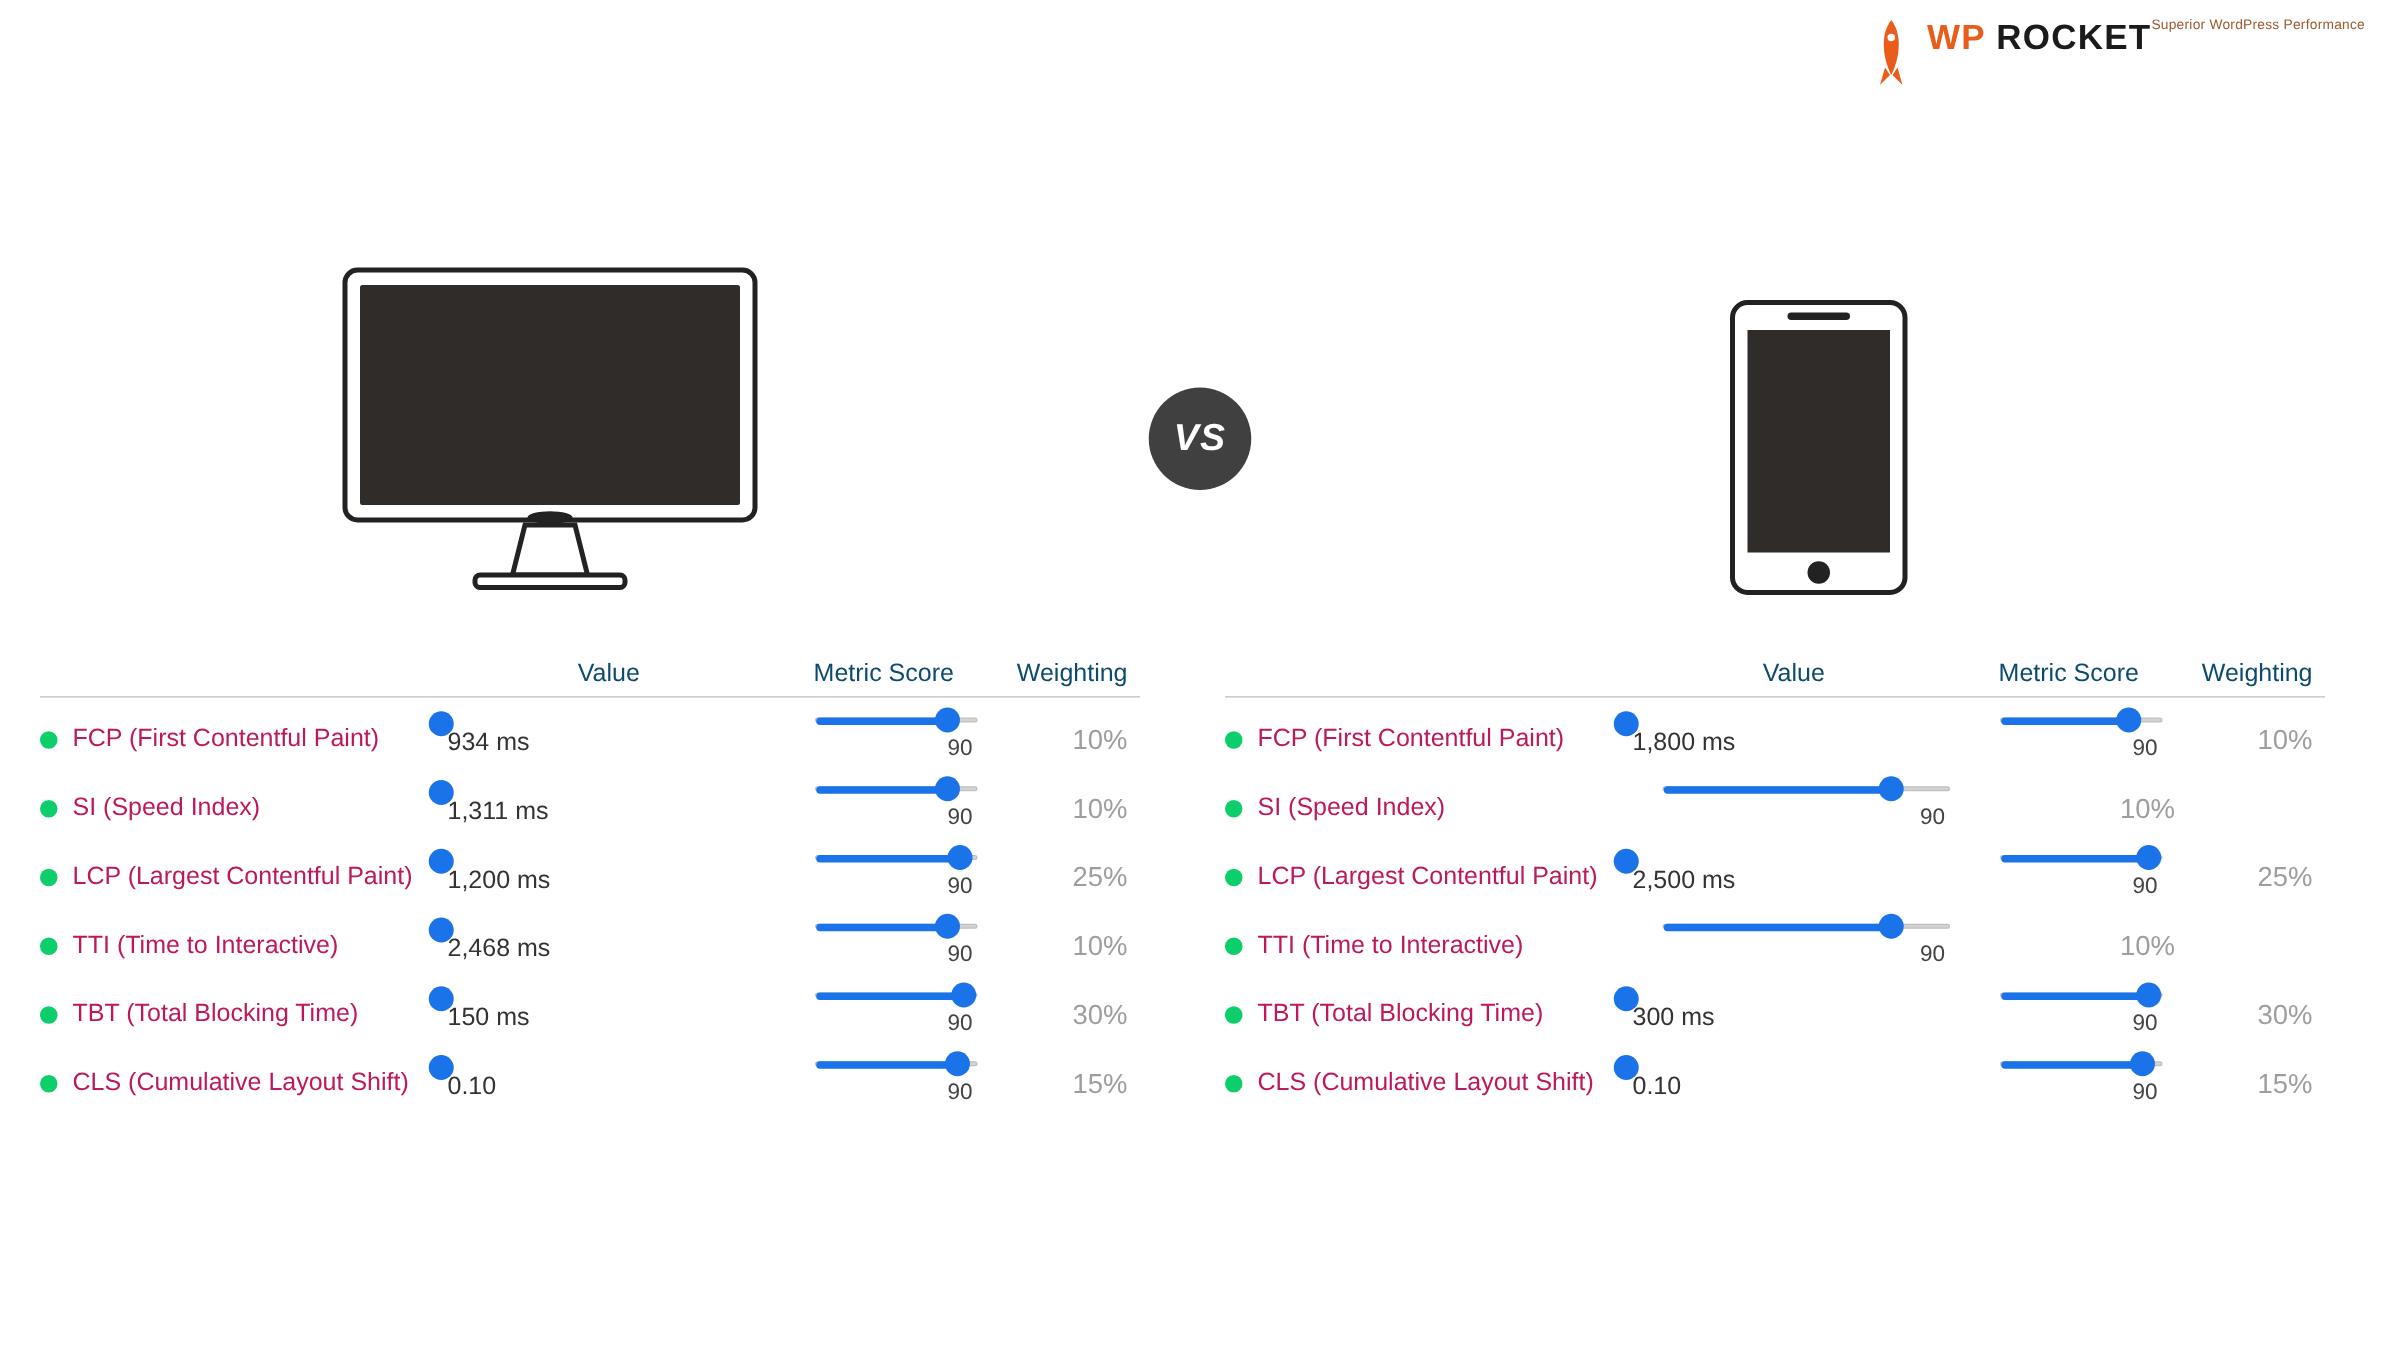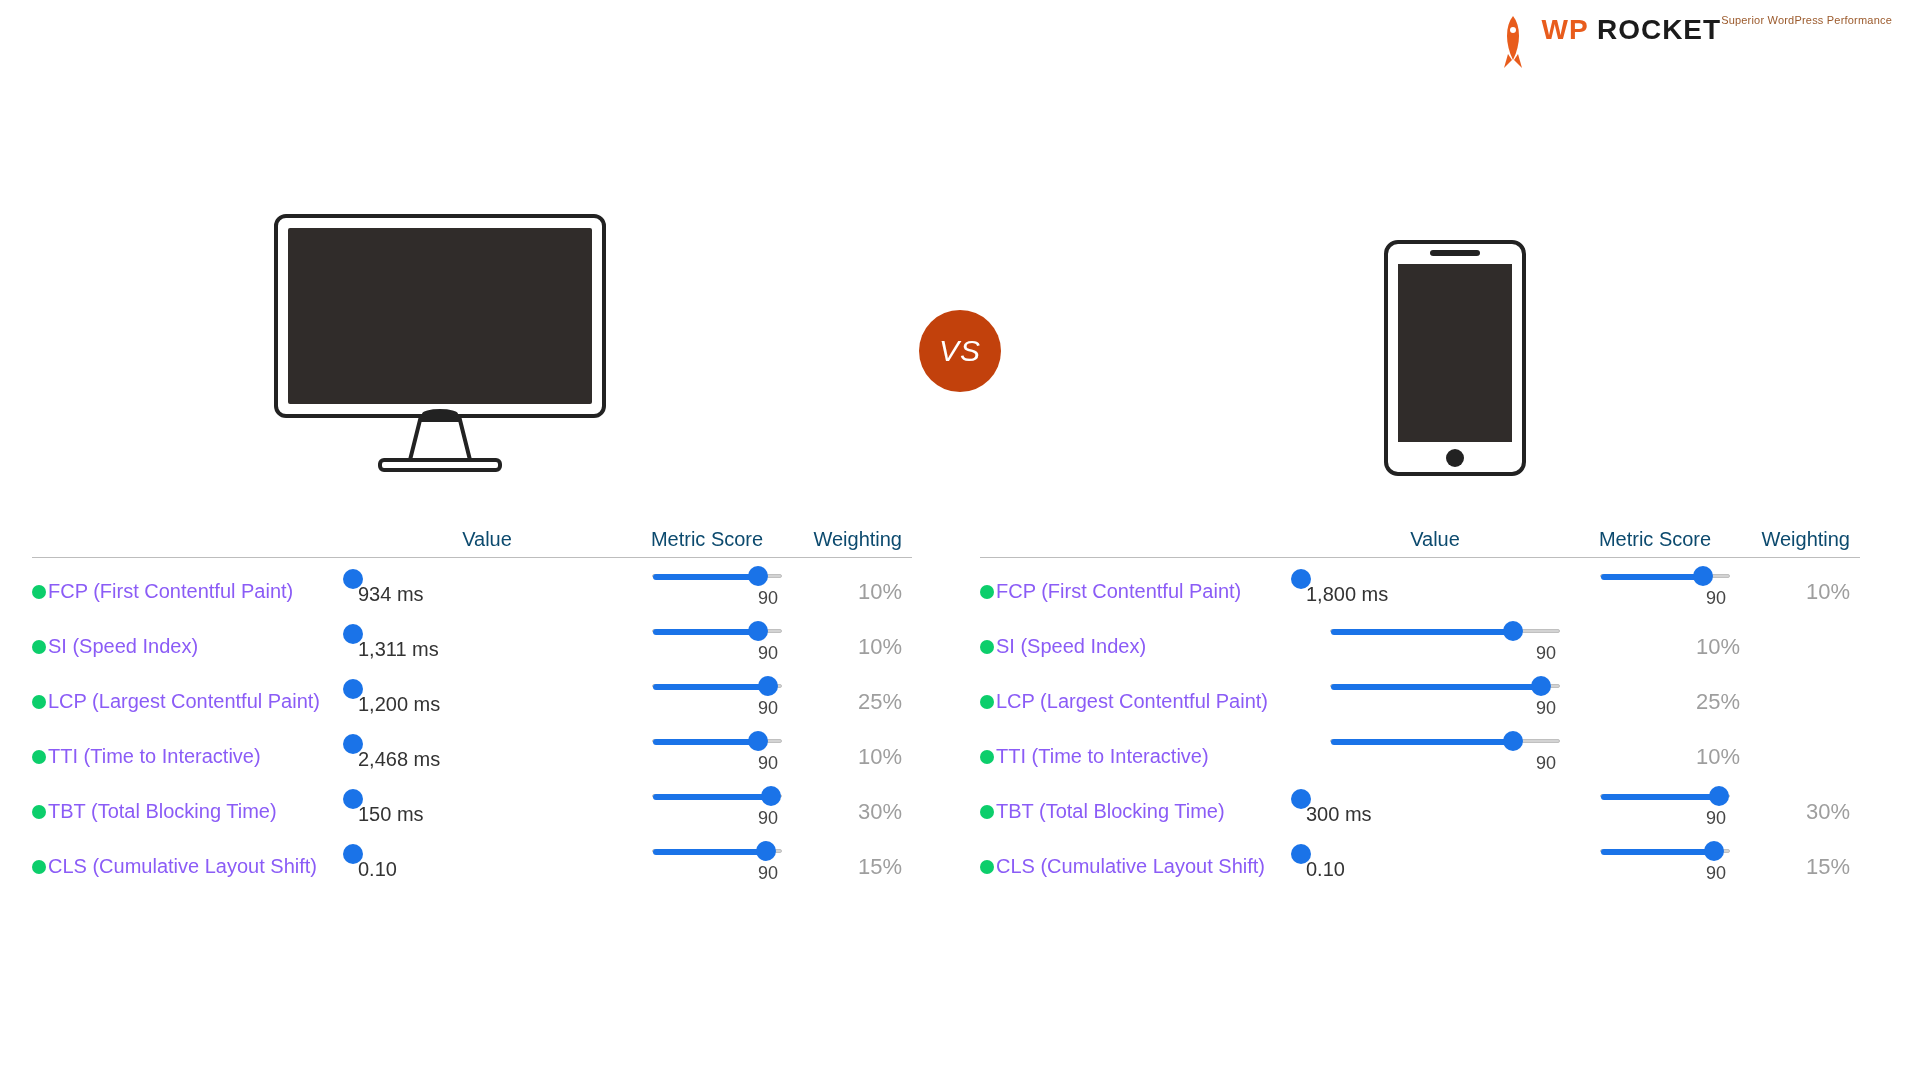--- a/index.html
+++ b/index.html
@@ -11,38 +11,38 @@
   .brand-text { display: flex; flex-direction: row; }
   .brand-name { font-weight: 800; font-size: 28px; letter-spacing: 1px; color: #1b1b1b; }
   .brand-name .wp { color: #e85c1c; }
   .brand-tag { font-size: 11px; color: #9b5a2c; letter-spacing: .2px; }
 
   
   .title-row { position: absolute; top: 70px; left: 0; right: 0; display: flex; justify-content: center; align-items: center; gap: 20px; }
   .title-row h1 { font-size: 52px; font-weight: 400; color: #111; }
 
   
-  .vs-badge { position: absolute; top: 310px; left: 50%; transform: translateX(-50%); width: 82px; height: 82px; border-radius: 50%; background: #c2410c; color: #fff; display: flex; align-items: center; justify-content: center; font-weight: 400; font-style: italic; font-size: 30px; letter-spacing: 1px; }
+  .vs-badge { position: absolute; top: 310px; left: 50%; transform: translateX(-50%); width: 82px; height: 82px; border-radius: 50%; background: #404040; color: #fff; display: flex; align-items: center; justify-content: center; font-weight: 700; font-style: italic; font-size: 30px; letter-spacing: 1px; }
 
   
   .monitor-wrap { position: absolute; top: 210px; left: 270px; }
   .phone-wrap  { position: absolute; top: 238px; right: 390px; }
 
   
   .panel { position: absolute; top: 528px; width: 880px; }
   .panel.left  { left: 32px; }
   .panel.right { left: 980px; }
 
   .head-row { display: grid; grid-template-columns: 320px 270px 170px 110px; align-items: end; padding: 0 0 6px 0; border-bottom: 1px solid #bdbdbd; color: #0c4a6e; font-size: 20px; }
   .head-row div { text-align: center; }
   .head-row .h-name { text-align: left; visibility: hidden; }
   .head-row .h-weight { text-align: right; }
 
   .row { display: grid; grid-template-columns: 320px 270px 170px 110px; align-items: center; padding: 16px 0 4px 0; }
-  .row .name { display: flex; align-items: center; gap: 2px; font-size: 20px; color: #8b5cf6; }
+  .row .name { display: flex; align-items: center; gap: 12px; font-size: 20px; color: #be185d; }
   .dot { width: 14px; height: 14px; border-radius: 50%; background: #0cce6b; display: inline-block; flex: 0 0 14px; }
   .weight { text-align: right; font-size: 22px; color: #9e9e9e; }
 
   
   .slider { position: relative; }
   .track { position: relative; height: 4px; background: #d3d3d3; border-radius: 2px; border: 1px solid #c0c0c0; }
   .fill { position: absolute; left: 0; top: -1px; height: 6px; background: #1a73e8; border-radius: 3px; }
   .thumb { position: absolute; top: 50%; width: 20px; height: 20px; background: #1a73e8; border-radius: 50%; transform: translate(-50%, -50%); }
   .track.sm { height: 4px; }
   .val-below { text-align: right; font-size: 20px; color: #333; padding-top: 6px; }
@@ -301,20 +301,29 @@
             </div>
             <div class="val-below">90</div>
           </div>
           <div class="weight">10%</div>
         </div>
         <div class="row">
           <div class="name">
             <span class="dot"></span>
             <span>LCP (Largest Contentful Paint)</span>
           </div>
+          <div class="value-col">
+            <div class="slider">
+              <div class="track">
+                <div class="fill" style="width: 22%;"></div>
+                <div class="thumb" style="left: 22%;"></div>
+              </div>
+            </div>
+            <div class="val-below">2,500 ms</div>
+          </div>
           <div class="score-col">
             <div class="slider">
               <div class="track sm">
                 <div class="fill" style="width: 92%;"></div>
                 <div class="thumb" style="left: 92%;"></div>
               </div>
             </div>
             <div class="val-below">90</div>
           </div>
           <div class="weight">25%</div>

